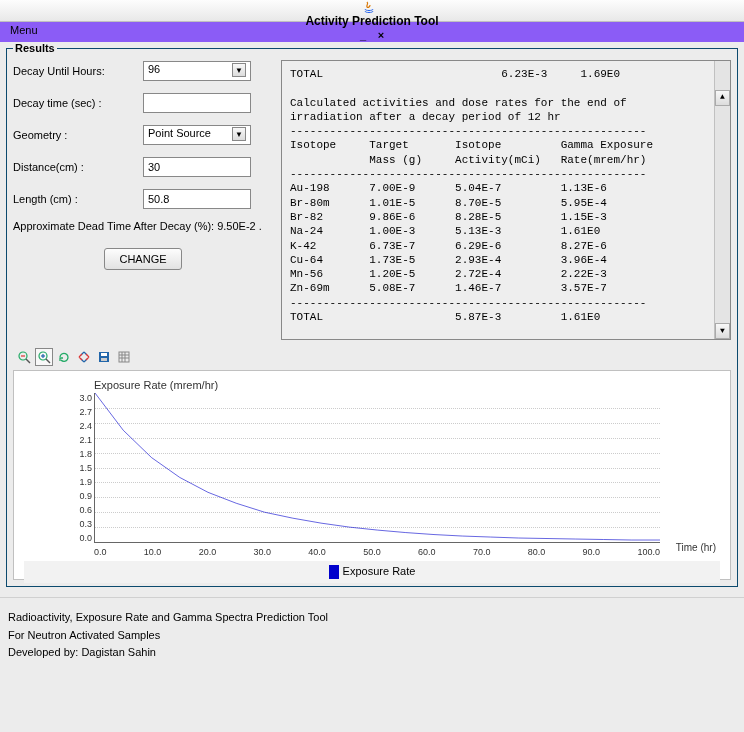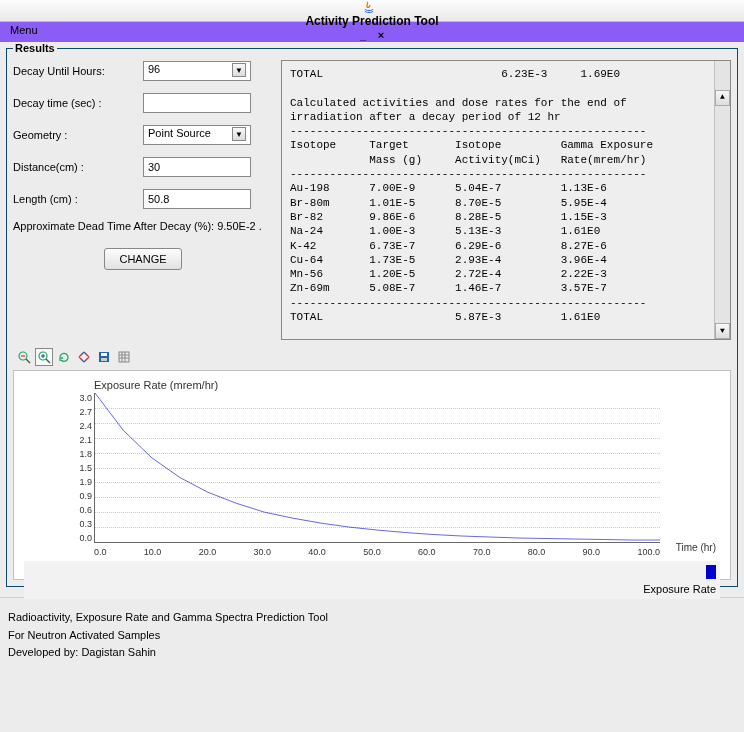--- a/index.html
+++ b/index.html
@@ -203,28 +203,27 @@
   .x-label {
     position: absolute;
     right: -56px;
     bottom: -10px;
     font-size: 10px;
     color: #333;
   }
   svg.curve { position: absolute; left: 0; top: 0; width: 100%; height: 100%; }
   .legend {
     display: flex;
-    align-items: flex-end;
+    align-items: flex-start;
     justify-content: center;
     gap: 4px;
     margin-top: 18px;
     background: #f2f2f2;
     padding: 4px;
     font-size: 11px;
-    flex-direction: column;
   }
   .legend-swatch {
     width: 10px; height: 14px;
     background: #0000cc;
   }
   .bottom-buttons {
     display: flex;
     justify-content: flex-end;
     gap: 80px;
     padding: 10px 20px 6px 0;

